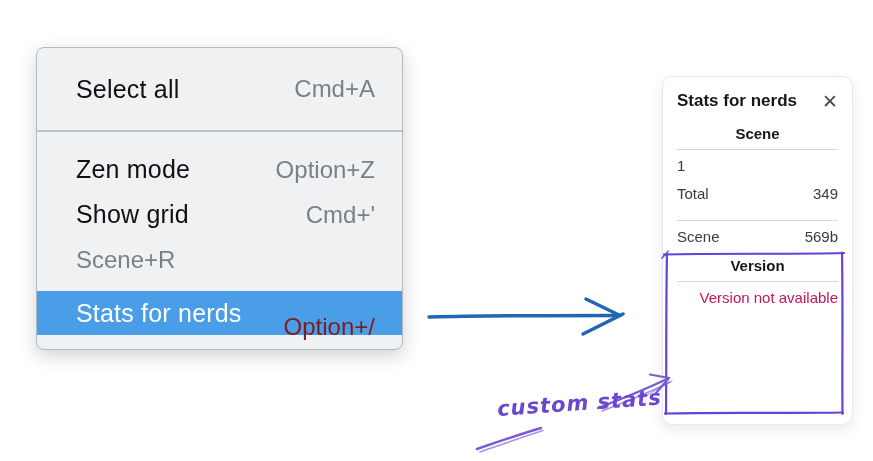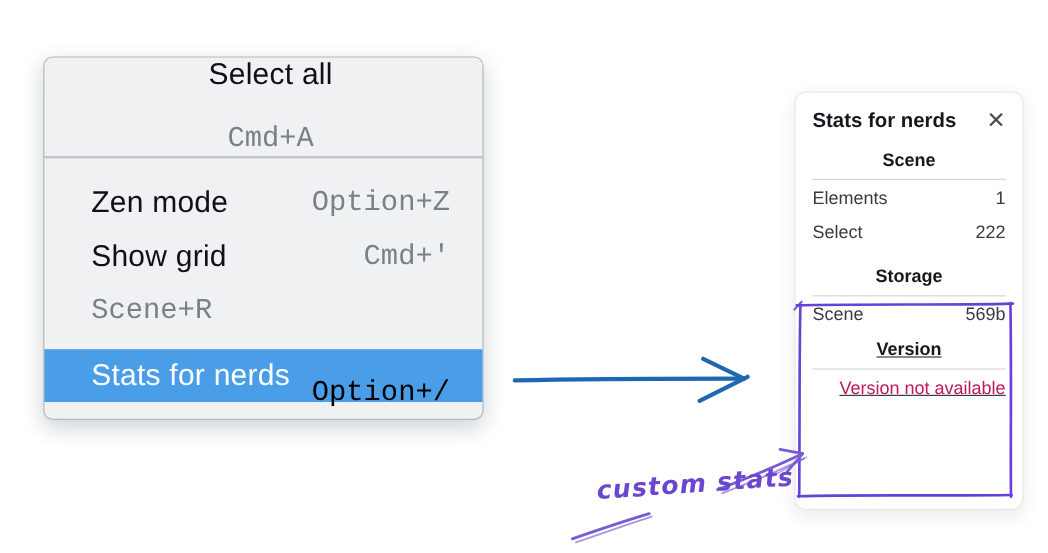--- a/index.html
+++ b/index.html
@@ -12,47 +12,47 @@
   .menu{
     position:absolute;left:36px;top:47px;width:367px;height:303px;
     background:#f0f1f3;border:1px solid #b2bac3;border-radius:8px;
     box-shadow:0 6px 18px rgba(40,50,60,.22);
     box-sizing:border-box;display:flex;flex-direction:column;
   }
   .menu-row{
     display:flex;align-items:center;justify-content:space-between;
     padding:0 27px 0 39px;flex:0 0 auto;
   }
-  .menu-row.first{height:82px;flex-direction:column;}
+  .menu-row.first{height:82px;}
   .menu-row.std{height:45px;}
   .mi-label{font-size:25px;color:#101114;letter-spacing:.2px;}
-  .mi-short{font-size:24px;color:#7b8087;font-family:Liberation Mono, monospace;}
+  .mi-short{font-size:24px;color:#7b8087;}
   .menu-divider{height:0;border-top:2px solid #bfc4c9;flex:0 0 auto;}
   .menu-gap{height:15px;flex:0 0 auto;}
   .menu-gap-sm{height:9px;flex:0 0 auto;}
   .menu-row.highlight{height:44px;background:#4a9ee8;}
   .menu-row.highlight .mi-label{color:#ffffff;}
-  .menu-row.highlight .mi-short{color:#000000;margin-top:28px;}
+  .menu-row.highlight .mi-short{color:#7f1d1d;margin-top:28px;}
 
   
   .panel{
     position:absolute;left:662px;top:76px;width:191px;height:349px;
     background:#ffffff;border:1px solid #e7e8ea;border-radius:10px;
     box-shadow:0 5px 14px rgba(60,60,70,.10);
     box-sizing:border-box;padding:12px 14px 0 14px;color:#3a3a44;
   }
   .panel-head{display:flex;align-items:center;justify-content:space-between;height:24px;}
   .panel-title{font-size:17px;font-weight:700;color:#17161c;}
   .panel-close{
     border:none;background:none;padding:0;margin:0;cursor:pointer;
     font-size:19px;line-height:19px;color:#4b4b52;font-family:"DejaVu Sans",sans-serif;
   }
   .sec{margin-top:10px;}
   .sec.sec2{margin-top:12px;}
-  .sec.sec3{margin-top:4px;text-decoration:underline;}
+  .sec.sec3{margin-top:4px;}
   .sec-h{font-size:15px;font-weight:700;color:#17161c;text-align:center;line-height:22px;}
   .sec hr{border:none;border-top:1px solid #d7d7dc;margin:4px 0 2px 0;}
   .stat-row{display:flex;justify-content:space-between;line-height:28px;font-size:15px;}
   .stat-label{color:#3a3a44;}
   .stat-value{color:#3a3a44;}
   .stat-note{line-height:28px;font-size:15px;color:#be185d;margin-top:2px;text-align:right;}
 
   
   .overlay{position:absolute;left:0;top:0;width:873px;height:461px;pointer-events:none;}
 
@@ -99,31 +99,29 @@
       <span class="panel-title">Stats for nerds</span>
       <button class="panel-close">
         <span>✕</span>
       </button>
     </div>
 
     <div class="sec">
       <div class="sec-h">Scene</div>
       <hr>
       <div class="stat-row">
-        <span class="stat-label">Elements</span>
         <span class="stat-value">1</span>
       </div>
       <div class="stat-row">
-        <span class="stat-label">Select</span>
-        <span class="stat-value">222</span>
+        <span class="stat-label">Total</span>
+        <span class="stat-value">349</span>
       </div>
     </div>
 
     <div class="sec sec2">
-      <div class="sec-h">Storage</div>
       <hr>
       <div class="stat-row">
         <span class="stat-label">Scene</span>
         <span class="stat-value">569b</span>
       </div>
     </div>
 
     <div class="sec sec3">
       <div class="sec-h">Version</div>
       <hr>

